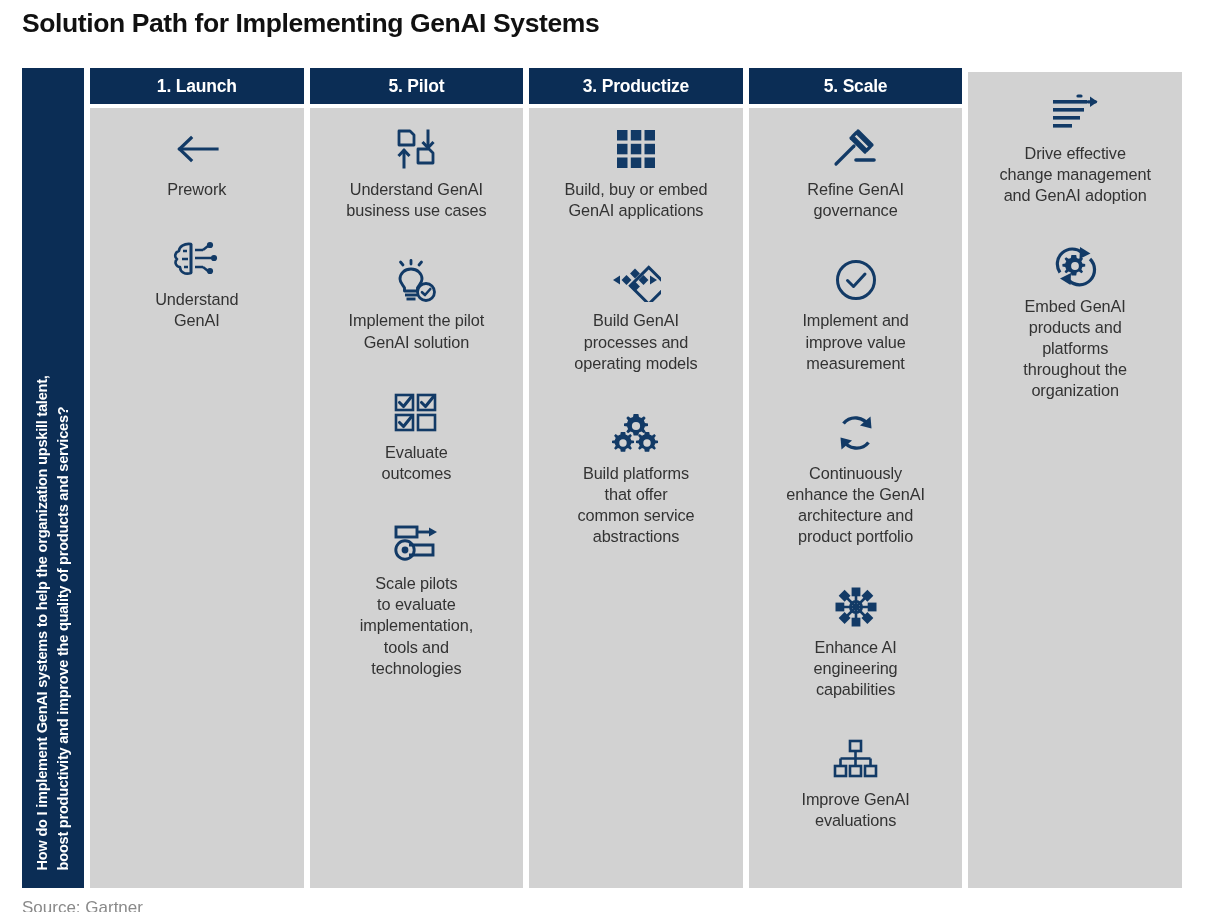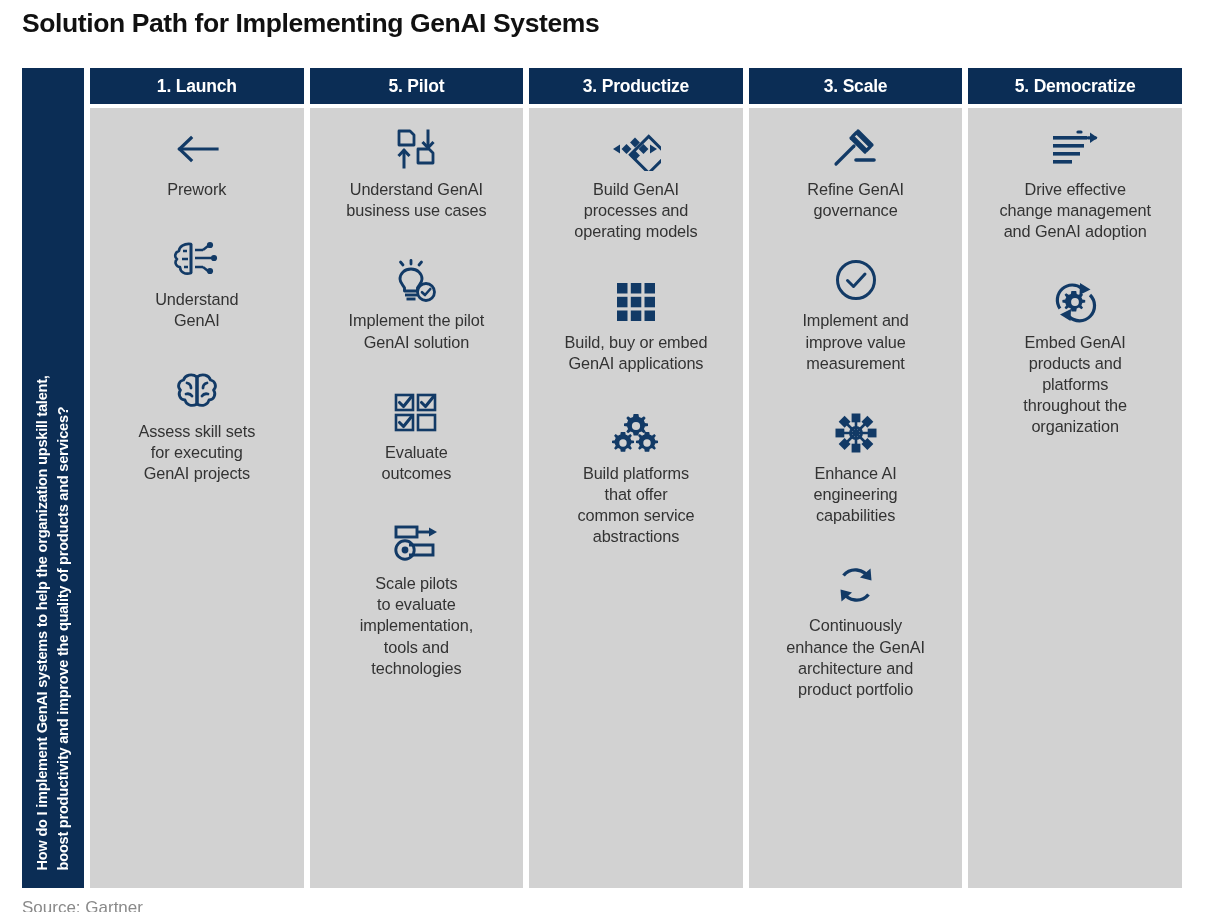--- a/index.html
+++ b/index.html
@@ -194,34 +194,20 @@
                   </g>
                   <g fill="#123a66">
                     <circle cx="39" cy="7" r="3.1"></circle>
                     <circle cx="43" cy="20" r="3.1"></circle>
                     <circle cx="39" cy="33" r="3.1"></circle>
                   </g>
                 </svg>
               </div>
               <div class="item-label">Understand<br>GenAI</div>
             </div>
-            <div class="item">
-              <div class="item-icon">
-                <svg width="46" height="42" viewBox="0 0 46 42">
-                  <g fill="none" stroke="#123a66" stroke-width="2.8" stroke-linejoin="round" stroke-linecap="round">
-                    <path d="M23 7 C18 3 11 5 9.5 10 C4.5 11 3 17 6.5 20 C3.5 24 6 30 11 30 C12 35 18 37 23 34 Z"></path>
-                    <path d="M23 7 C28 3 35 5 36.5 10 C41.5 11 43 17 39.5 20 C42.5 24 40 30 35 30 C34 35 28 37 23 34 Z"></path>
-                    <path d="M23 7 V34"></path>
-                    <path d="M13 13 q4 1 4 5 M12 24 q4 -1 6 2"></path>
-                    <path d="M33 13 q-4 1 -4 5 M34 24 q-4 -1 -6 2"></path>
-                  </g>
-                </svg>
-              </div>
-              <div class="item-label">Assess skill sets<br>for executing<br>GenAI projects</div>
-            </div>
           </div>
         </div>
         <div class="column">
           <div class="col-header">5. Pilot</div>
           <div class="col-body">
             <div class="item">
               <div class="item-icon">
                 <svg width="46" height="44" viewBox="0 0 46 44">
                   <g fill="none" stroke="#123a66" stroke-width="2.8" stroke-linejoin="round">
                     <path d="M6 4 h11 l4 4 v10 h-15 z"></path>
@@ -291,81 +277,81 @@
                   <circle cx="13" cy="28" r="3.4" fill="#123a66"></circle>
                 </svg>
               </div>
               <div class="item-label">Scale pilots<br>to evaluate<br>implementation,<br>tools and<br>technologies</div>
             </div>
           </div>
         </div>
         <div class="column">
           <div class="col-header">3. Productize</div>
           <div class="col-body">
-            <div class="item">
-              <div class="item-icon">
-                <svg width="50" height="44" viewBox="0 0 50 44">
-                  <g fill="none" stroke="#123a66" stroke-width="3">
-                    <rect x="25" y="4" width="26" height="26" transform="rotate(45 25 22)"></rect>
-                  </g>
-                  <g fill="#123a66">
-                    <rect x="20.5" y="12" width="7" height="7" transform="rotate(45 24 15.5)"></rect>
-                    <rect x="12" y="18.5" width="7" height="7" transform="rotate(45 15.5 22)"></rect>
-                    <rect x="29" y="18.5" width="7" height="7" transform="rotate(45 32.5 22)"></rect>
-                    <rect x="20.5" y="25" width="7" height="7" transform="rotate(45 24 28.5)"></rect>
-                  </g>
-                  <g fill="#123a66">
-                    <path d="M2 22 L9 17.5 L9 26.5 Z"></path>
-                    <path d="M46 22 L39 17.5 L39 26.5 Z"></path>
-                  </g>
-                </svg>
-              </div>
-              <div class="item-label">Build GenAI<br>processes and<br>operating models</div>
-            </div>
             <div class="item">
               <div class="item-icon">
                 <svg width="42" height="42" viewBox="0 0 42 42">
                   <g fill="#123a66">
                     <rect x="2" y="2" width="10.5" height="10.5"></rect>
                     <rect x="15.8" y="2" width="10.5" height="10.5"></rect>
                     <rect x="29.5" y="2" width="10.5" height="10.5"></rect>
                     <rect x="2" y="15.8" width="10.5" height="10.5"></rect>
                     <rect x="15.8" y="15.8" width="10.5" height="10.5"></rect>
                     <rect x="29.5" y="15.8" width="10.5" height="10.5"></rect>
                     <rect x="2" y="29.5" width="10.5" height="10.5"></rect>
                     <rect x="15.8" y="29.5" width="10.5" height="10.5"></rect>
                     <rect x="29.5" y="29.5" width="10.5" height="10.5"></rect>
                   </g>
                 </svg>
               </div>
               <div class="item-label">Build, buy or embed<br>GenAI applications</div>
             </div>
             <div class="item">
               <div class="item-icon">
+                <svg width="50" height="44" viewBox="0 0 50 44">
+                  <g fill="none" stroke="#123a66" stroke-width="3">
+                    <rect x="25" y="4" width="26" height="26" transform="rotate(45 25 22)"></rect>
+                  </g>
+                  <g fill="#123a66">
+                    <rect x="20.5" y="12" width="7" height="7" transform="rotate(45 24 15.5)"></rect>
+                    <rect x="12" y="18.5" width="7" height="7" transform="rotate(45 15.5 22)"></rect>
+                    <rect x="29" y="18.5" width="7" height="7" transform="rotate(45 32.5 22)"></rect>
+                    <rect x="20.5" y="25" width="7" height="7" transform="rotate(45 24 28.5)"></rect>
+                  </g>
+                  <g fill="#123a66">
+                    <path d="M2 22 L9 17.5 L9 26.5 Z"></path>
+                    <path d="M46 22 L39 17.5 L39 26.5 Z"></path>
+                  </g>
+                </svg>
+              </div>
+              <div class="item-label">Build GenAI<br>processes and<br>operating models</div>
+            </div>
+            <div class="item">
+              <div class="item-icon">
                 <svg width="48" height="42" viewBox="0 0 48 42">
                   <g fill="#123a66">
                     <path d="M24 2 l2.4 0 .6 3.1 a8 8 0 0 1 2.4 1 l2.6-1.8 1.7 1.7 -1.8 2.6 a8 8 0 0 1 1 2.4 l3.1 .6 0 2.4 -3.1 .6 a8 8 0 0 1 -1 2.4 l1.8 2.6 -1.7 1.7 -2.6-1.8 a8 8 0 0 1 -2.4 1 l-.6 3.1 -2.4 0 -2.4 0 -.6-3.1 a8 8 0 0 1 -2.4-1 l-2.6 1.8 -1.7-1.7 1.8-2.6 a8 8 0 0 1 -1-2.4 l-3.1-.6 0-2.4 3.1-.6 a8 8 0 0 1 1-2.4 l-1.8-2.6 1.7-1.7 2.6 1.8 a8 8 0 0 1 2.4-1 l.6-3.1 z"></path>
                     <circle cx="24" cy="14" r="4.1" fill="#d2d2d2"></circle>
                   </g>
                   <g fill="#123a66">
                     <path d="M11 20 l2.2 0 .55 2.85 a7.3 7.3 0 0 1 2.2 .92 l2.4-1.65 1.55 1.55 -1.65 2.4 a7.3 7.3 0 0 1 .92 2.2 l2.85 .55 0 2.2 -2.85 .55 a7.3 7.3 0 0 1 -.92 2.2 l1.65 2.4 -1.55 1.55 -2.4-1.65 a7.3 7.3 0 0 1 -2.2 .92 l-.55 2.85 -2.2 0 -2.2 0 -.55-2.85 a7.3 7.3 0 0 1 -2.2-.92 l-2.4 1.65 -1.55-1.55 1.65-2.4 a7.3 7.3 0 0 1 -.92-2.2 l-2.85-.55 0-2.2 2.85-.55 a7.3 7.3 0 0 1 .92-2.2 l-1.65-2.4 1.55-1.55 2.4 1.65 a7.3 7.3 0 0 1 2.2-.92 l.55-2.85 z"></path>
                     <circle cx="11" cy="31" r="3.7" fill="#d2d2d2"></circle>
                   </g>
                   <g fill="#123a66">
                     <path d="M35 20 l2.2 0 .55 2.85 a7.3 7.3 0 0 1 2.2 .92 l2.4-1.65 1.55 1.55 -1.65 2.4 a7.3 7.3 0 0 1 .92 2.2 l2.85 .55 0 2.2 -2.85 .55 a7.3 7.3 0 0 1 -.92 2.2 l1.65 2.4 -1.55 1.55 -2.4-1.65 a7.3 7.3 0 0 1 -2.2 .92 l-.55 2.85 -2.2 0 -2.2 0 -.55-2.85 a7.3 7.3 0 0 1 -2.2-.92 l-2.4 1.65 -1.55-1.55 1.65-2.4 a7.3 7.3 0 0 1 -.92-2.2 l-2.85-.55 0-2.2 2.85-.55 a7.3 7.3 0 0 1 .92-2.2 l-1.65-2.4 1.55-1.55 2.4 1.65 a7.3 7.3 0 0 1 2.2-.92 l.55-2.85 z"></path>
                     <circle cx="35" cy="31" r="3.7" fill="#d2d2d2"></circle>
                   </g>
                 </svg>
               </div>
               <div class="item-label">Build platforms<br>that offer<br>common service<br>abstractions</div>
             </div>
           </div>
         </div>
         <div class="column">
-          <div class="col-header">3. Scale</div>
+          <div class="col-header">5. Scale</div>
           <div class="col-body">
             <div class="item">
               <div class="item-icon">
                 <svg width="48" height="42" viewBox="0 0 48 42">
                   <g fill="none" stroke="#123a66" stroke-width="3.2" stroke-linecap="round" stroke-linejoin="round">
                     <path d="M4 36 L22 18"></path>
                     <path d="M19 10 L33 24"></path>
                     <path d="M26 3 L40 17"></path>
                     <path d="M22.5 6.5 L36.5 20.5" stroke-width="0"></path>
                   </g>
@@ -378,20 +364,35 @@
               <div class="item-label">Refine GenAI<br>governance</div>
             </div>
             <div class="item">
               <div class="item-icon">
                 <svg width="44" height="44" viewBox="0 0 44 44">
                   <circle cx="22" cy="22" r="18.5" fill="none" stroke="#123a66" stroke-width="3"></circle>
                   <path d="M13.5 22.5 L19.5 28.5 L31 16" fill="none" stroke="#123a66" stroke-width="3" stroke-linecap="round" stroke-linejoin="round"></path>
                 </svg>
               </div>
               <div class="item-label">Implement and<br>improve value<br>measurement</div>
+            </div>
+            <div class="item">
+              <div class="item-icon">
+                <svg width="44" height="44" viewBox="0 0 44 44">
+                  <g fill="none" stroke="#123a66" stroke-width="3.4" stroke-linecap="butt">
+                    <path d="M35 15 A15.5 15.5 0 0 0 9.5 12.5"></path>
+                    <path d="M9 29 A15.5 15.5 0 0 0 34.5 31.5"></path>
+                  </g>
+                  <g fill="#123a66">
+                    <path d="M36.5 5.5 L37.5 17.5 L26 14.5 Z"></path>
+                    <path d="M7.5 38.5 L6.5 26.5 L18 29.5 Z"></path>
+                  </g>
+                </svg>
+              </div>
+              <div class="item-label">Continuously<br>enhance the GenAI<br>architecture and<br>product portfolio</div>
             </div>
             <div class="item">
               <div class="item-icon">
                 <svg width="46" height="44" viewBox="0 0 46 44">
                   <g stroke="#123a66" stroke-width="2.6" fill="none">
                     <path d="M23 22 L23 7 M23 22 L23 37 M23 22 L8 22 M23 22 L38 22 M23 22 L12 11 M23 22 L34 11 M23 22 L12 33 M23 22 L34 33"></path>
                   </g>
                   <circle cx="23" cy="22" r="5.6" fill="none" stroke="#123a66" stroke-width="2.8"></circle>
                   <circle cx="23" cy="22" r="2.1" fill="#123a66"></circle>
                   <g fill="#123a66">
@@ -403,37 +404,35 @@
                     <rect x="30.2" y="6.6" width="8.4" height="8.4" transform="rotate(45 34.4 10.8)"></rect>
                     <rect x="7.4" y="28.8" width="8.4" height="8.4" transform="rotate(45 11.6 33)"></rect>
                     <rect x="30.2" y="28.8" width="8.4" height="8.4" transform="rotate(45 34.4 33)"></rect>
                   </g>
                 </svg>
               </div>
               <div class="item-label">Enhance AI<br>engineering<br>capabilities</div>
             </div>
             <div class="item">
               <div class="item-icon">
-                <svg width="44" height="44" viewBox="0 0 44 44">
-                  <g fill="none" stroke="#123a66" stroke-width="3.4" stroke-linecap="butt">
-                    <path d="M35 15 A15.5 15.5 0 0 0 9.5 12.5"></path>
-                    <path d="M9 29 A15.5 15.5 0 0 0 34.5 31.5"></path>
-                  </g>
-                  <g fill="#123a66">
-                    <path d="M36.5 5.5 L37.5 17.5 L26 14.5 Z"></path>
-                    <path d="M7.5 38.5 L6.5 26.5 L18 29.5 Z"></path>
-                  </g>
-                </svg>
-              </div>
-              <div class="item-label">Continuously<br>enhance the GenAI<br>architecture and<br>product portfolio</div>
+                <svg width="46" height="40" viewBox="0 0 46 40">
+                  <g fill="none" stroke="#123a66" stroke-width="2.6">
+                    <rect x="17" y="2" width="11" height="10"></rect>
+                    <rect x="2" y="27" width="11" height="10"></rect>
+                    <rect x="17" y="27" width="11" height="10"></rect>
+                    <rect x="32" y="27" width="11" height="10"></rect>
+                    <path d="M22.5 12 V19.5 M7.5 27 V19.5 M37.5 27 V19.5 M7.5 19.5 H37.5 M22.5 19.5 V27"></path>
+                  </g>
+                </svg>
+              </div>
+              <div class="item-label">Improve GenAI<br>evaluations</div>
             </div>
           </div>
         </div>
         <div class="column">
-          <div class="col-header">5. Democratize</div>
           <div class="col-body">
             <div class="item">
               <div class="item-icon">
                 <svg width="50" height="38" viewBox="0 0 50 38">
                   <g fill="#123a66">
                     <rect x="3" y="6" width="34" height="3.6"></rect>
                     <rect x="3" y="14" width="31" height="3.6"></rect>
                     <rect x="3" y="22" width="27" height="3.6"></rect>
                     <rect x="3" y="30" width="19" height="3.6"></rect>
                   </g>

